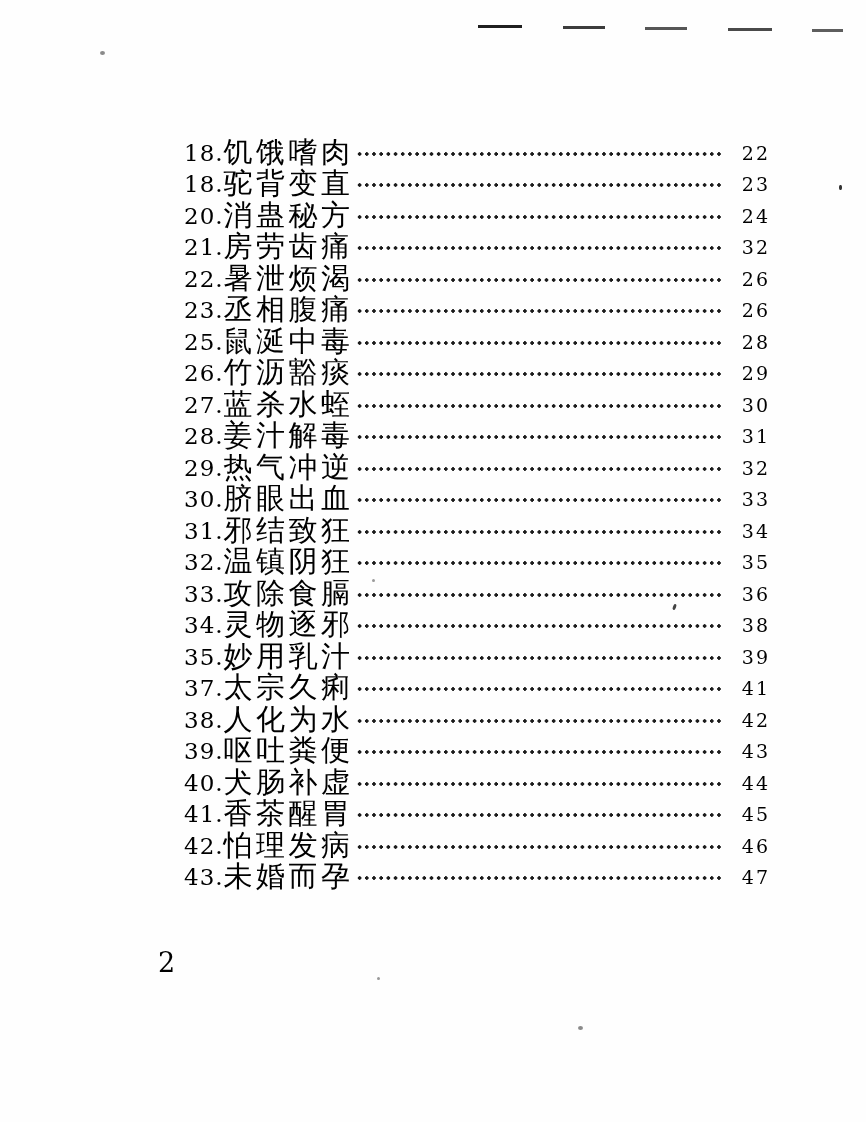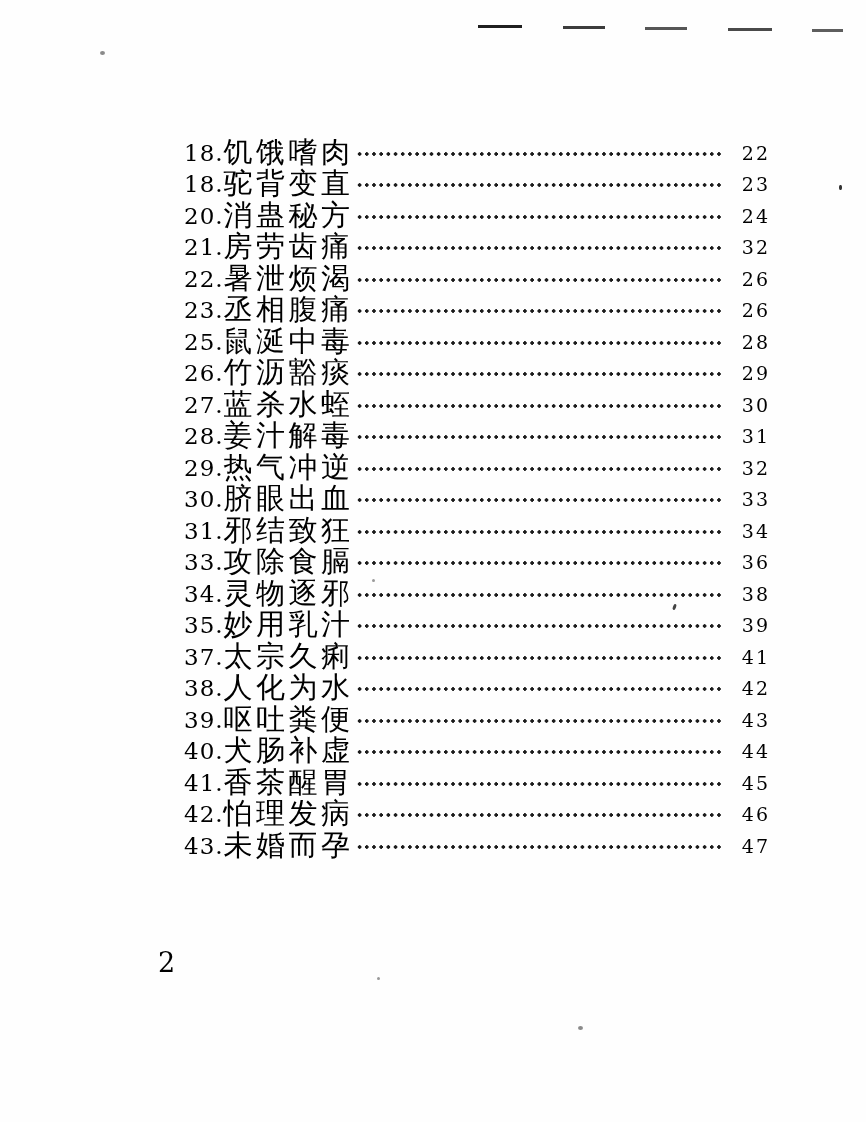--- a/index.html
+++ b/index.html
@@ -184,20 +184,26 @@
       <span class="pg">33</span>
     </div>
 
     <div class="row">
       <span class="num">31.</span>
       <span class="title">邪结致狂</span>
       <span class="leader"></span>
       <span class="pg">34</span>
     </div>
 
+    <div class="row">
+      <span class="num">32.</span>
+      <span class="title">温镇阴狂</span>
+      <span class="leader"></span>
+      <span class="pg">35</span>
+    </div>
 
     <div class="row">
       <span class="num">33.</span>
       <span class="title">攻除食膈</span>
       <span class="leader"></span>
       <span class="pg">36</span>
     </div>
 
     <div class="row">
       <span class="num">34.</span>

